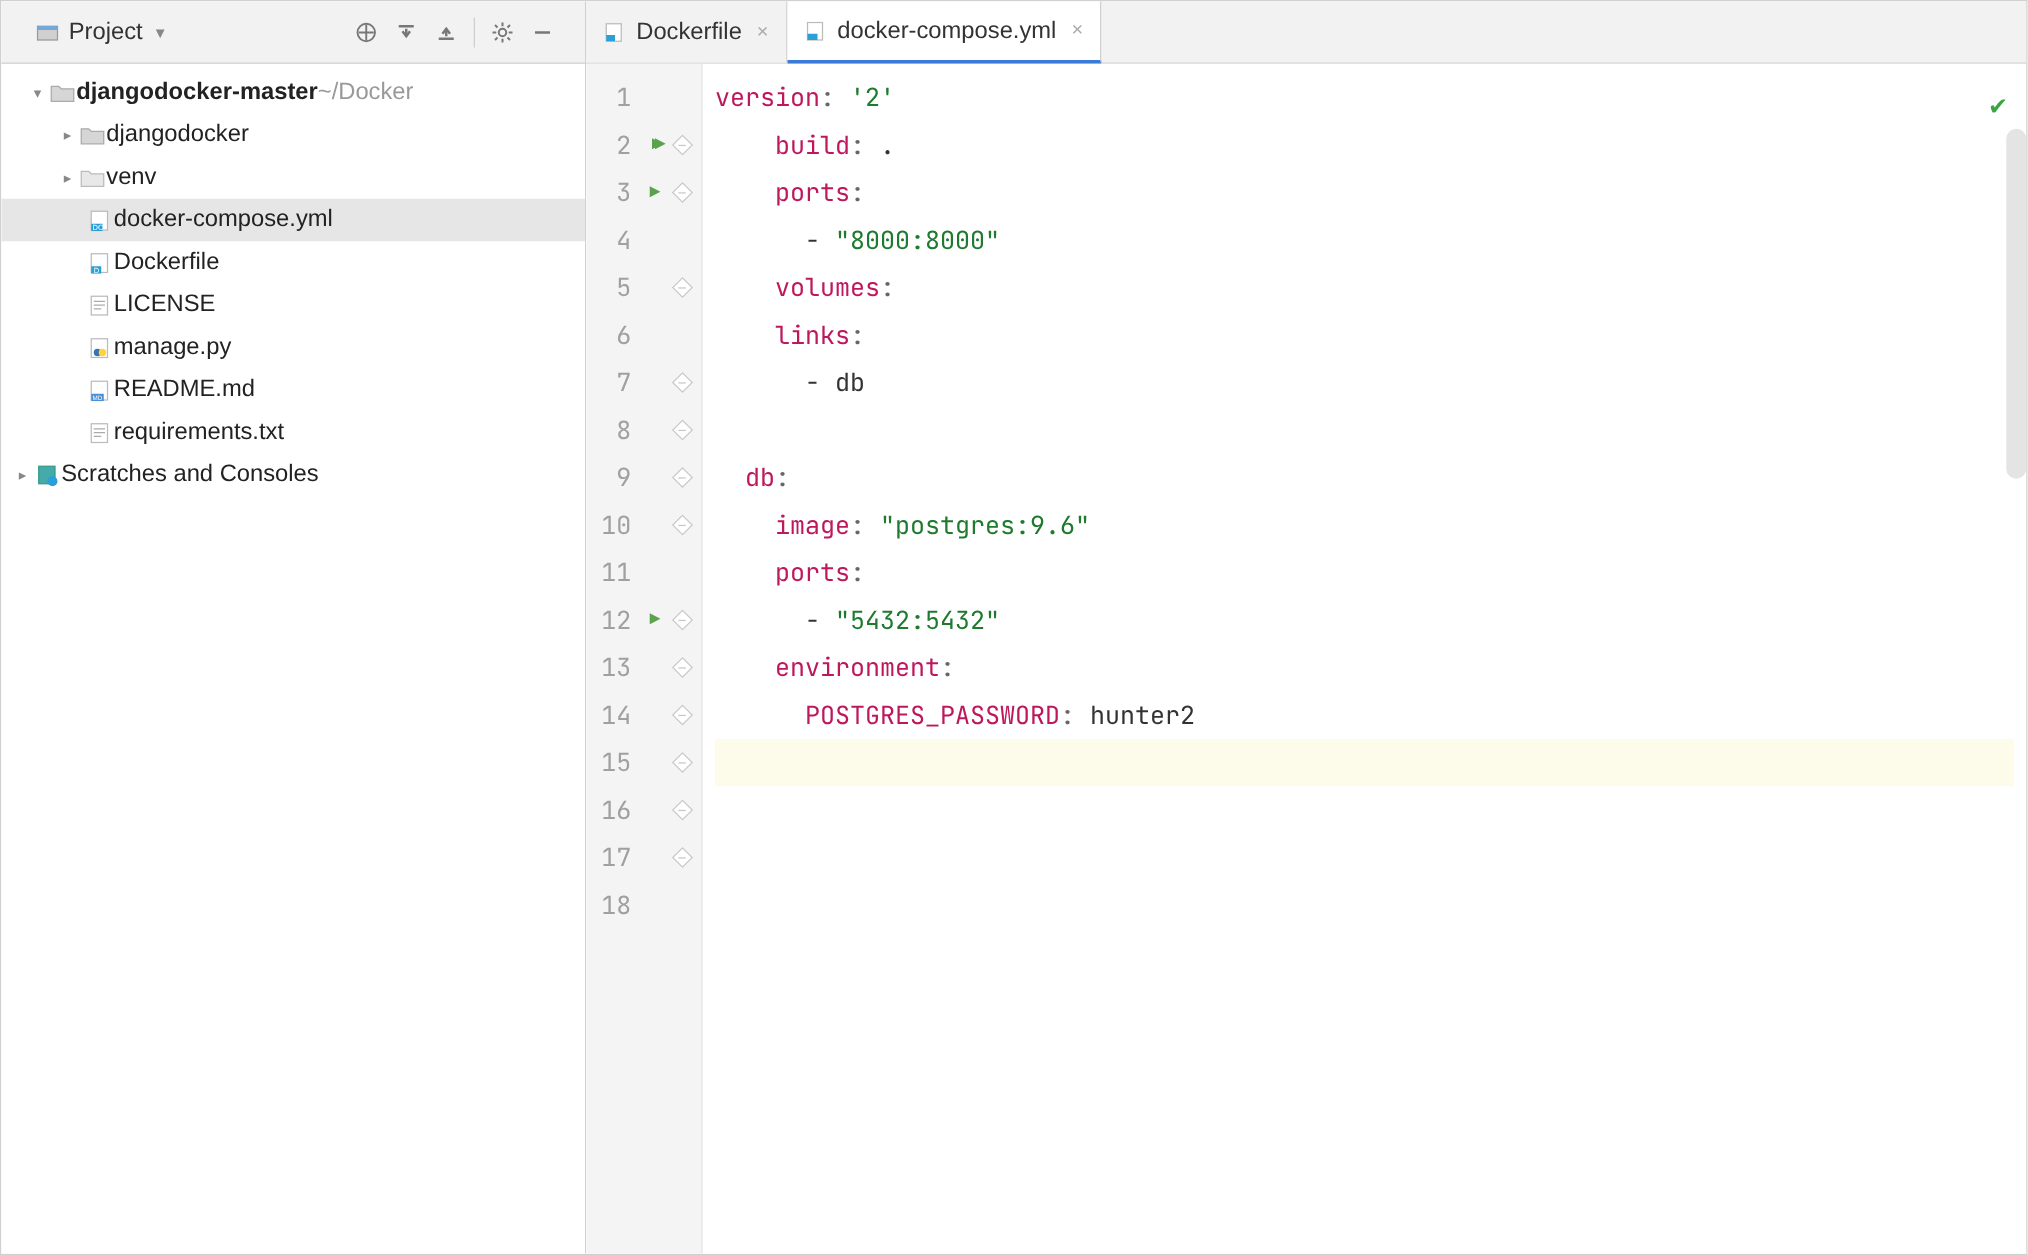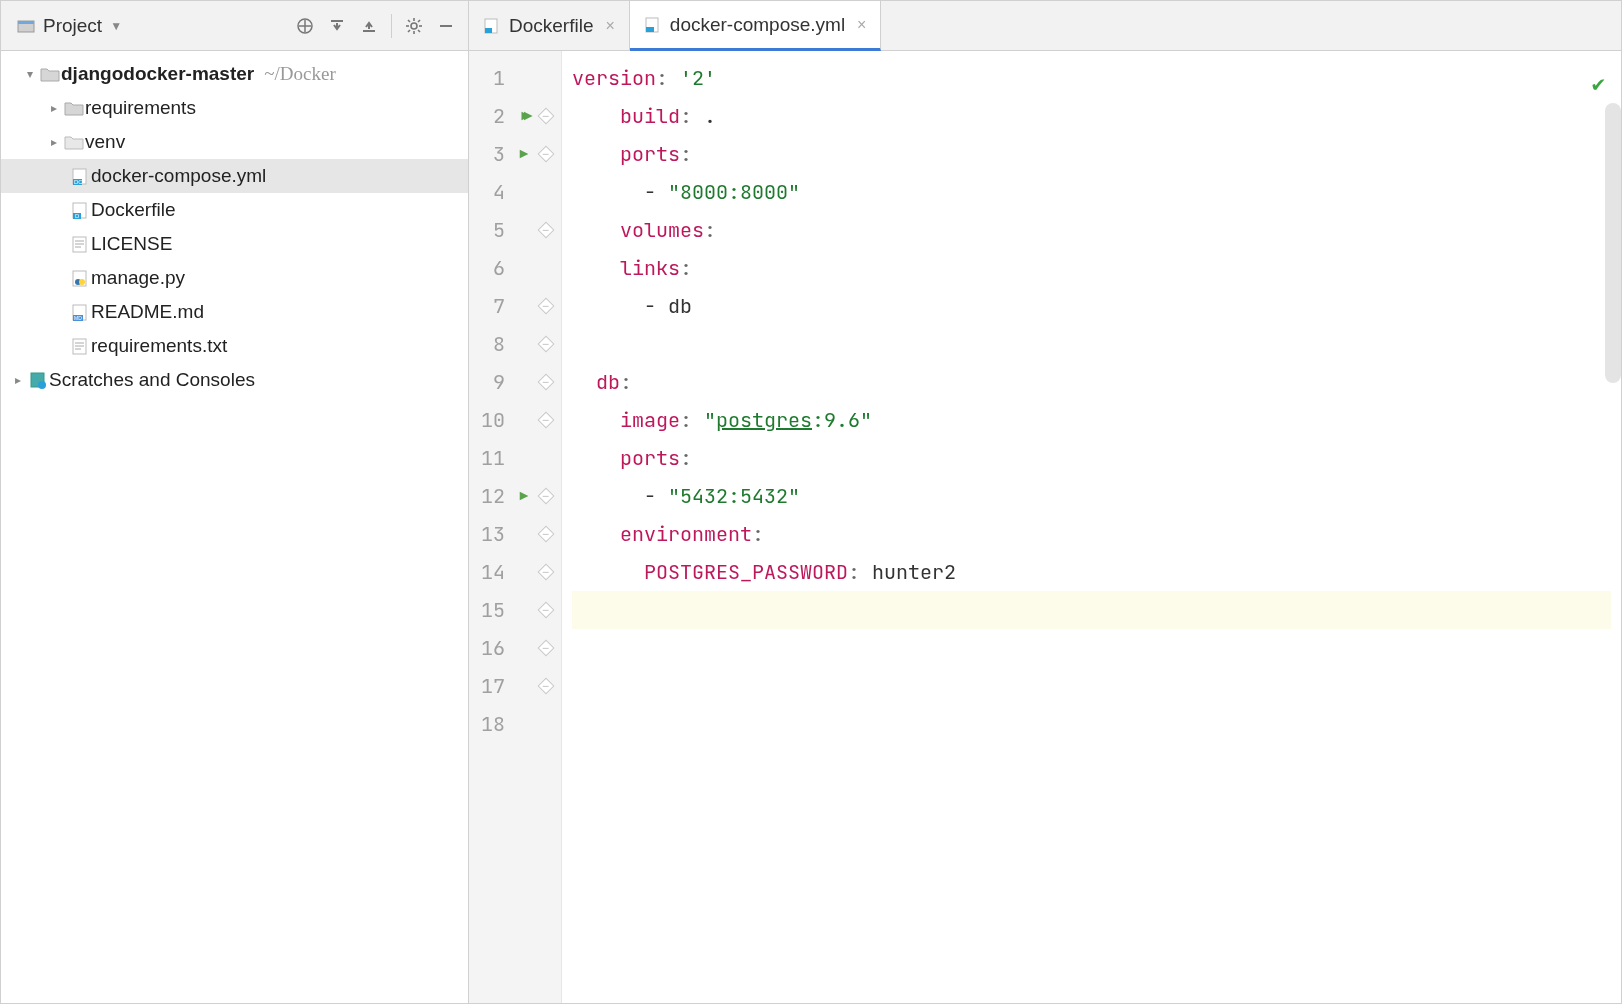--- a/index.html
+++ b/index.html
@@ -21,21 +21,21 @@
       display: flex;
       flex-direction: column;
       border-right: 1px solid #d0d0d0;
       background: #fff;
       min-width: 0;
     }
     .sidebar-header {
       height: 50px;
       display: flex;
       align-items: center;
-      padding: 0 8px;
+      padding: 0 20px;
       background: #f2f2f2;
       border-bottom: 1px solid #d0d0d0;
       gap: 4px;
     }
     .sidebar-title-wrap {
       display: flex;
       align-items: center;
       gap: 8px;
       padding: 4px 8px;
       border-radius: 4px;
@@ -82,21 +82,21 @@
       font-size: 12px;
     }
     .tree-row .icon {
       width: 22px;
       display: inline-flex;
       align-items: center;
       justify-content: center;
     }
     .tree-row .label { color: #222; }
     .tree-row .label.bold { font-weight: 700; }
-    .tree-row .suffix { color: #999; margin-left: 10px; overflow: hidden; font-family: Liberation Serif, serif; }
+    .tree-row .suffix { color: #999; overflow: hidden; }
 
     .ind-0 { padding-left: 20px; }
     .ind-1 { padding-left: 44px; }
     .ind-2 { padding-left: 68px; }
     .ind-root { padding-left: 8px; }
 
     
     .editor-side {
       flex: 1;
       display: flex;
@@ -172,21 +172,21 @@
       padding: 8px 10px;
       flex: 1;
       position: relative;
     }
     .code-line { height: 38px; white-space: pre; }
     .code-line.current { background: #fdfbe9; }
     .tok-key { color: #be185d; }
     .tok-str { color: #1f7a2f; }
     .tok-pl  { color: #333; }
     .tok-col { color: #666; }
-    .underline { text-decoration: underline; text-decoration-color: #1f7a2f; }
+    .underline { text-decoration-color: #1f7a2f; }
     .indent-guide { color: #d4d4d4; }
 
     .run-icon { color: #5aa34c; font-size: 14px; }
     .run-icon.dbl { letter-spacing: -6px; }
 
     .ok-check {
       position: absolute;
       top: 14px; right: 16px;
       color: #3aa641;
       font-size: 22px;
@@ -275,21 +275,21 @@
         <span class="suffix">~/Docker</span>
       </div>
 
       <div class="tree-row ind-1">
         <span class="arrow">▸</span>
         <span class="icon">
             <svg width="20" height="16">
               <path d="M1 3 h6 l2 2 h10 v10 h-18 z" fill="#d6d6d6" stroke="#aaa"></path>
             </svg>
           </span>
-        <span class="label">requirements</span>
+        <span class="label">djangodocker</span>
       </div>
       <div class="tree-row ind-1">
         <span class="arrow">▸</span>
         <span class="icon">
             <svg width="20" height="16">
               <path d="M1 3 h6 l2 2 h10 v10 h-18 z" fill="#e8e8e8" stroke="#bbb"></path>
             </svg>
           </span>
         <span class="label">venv</span>
       </div>

